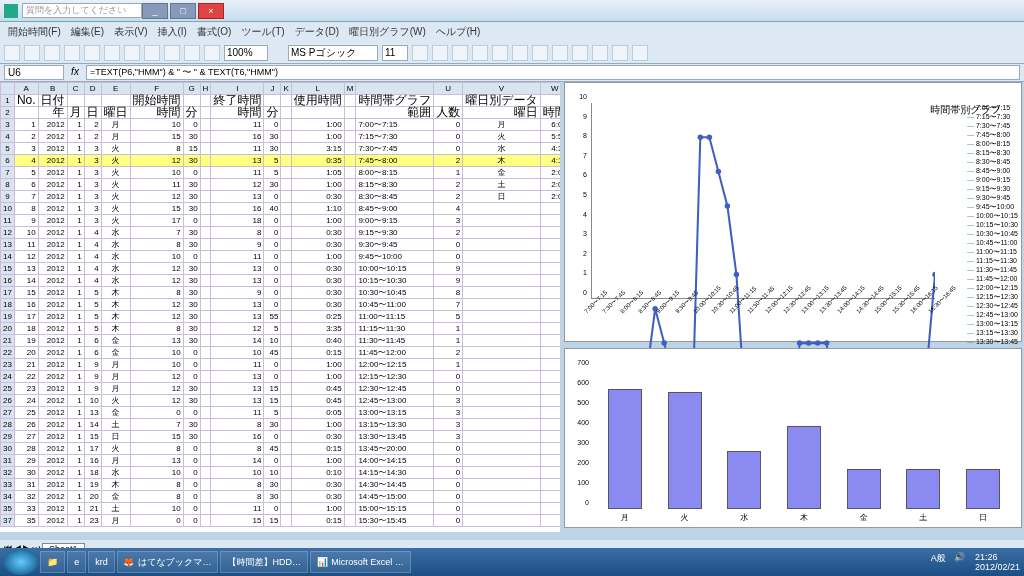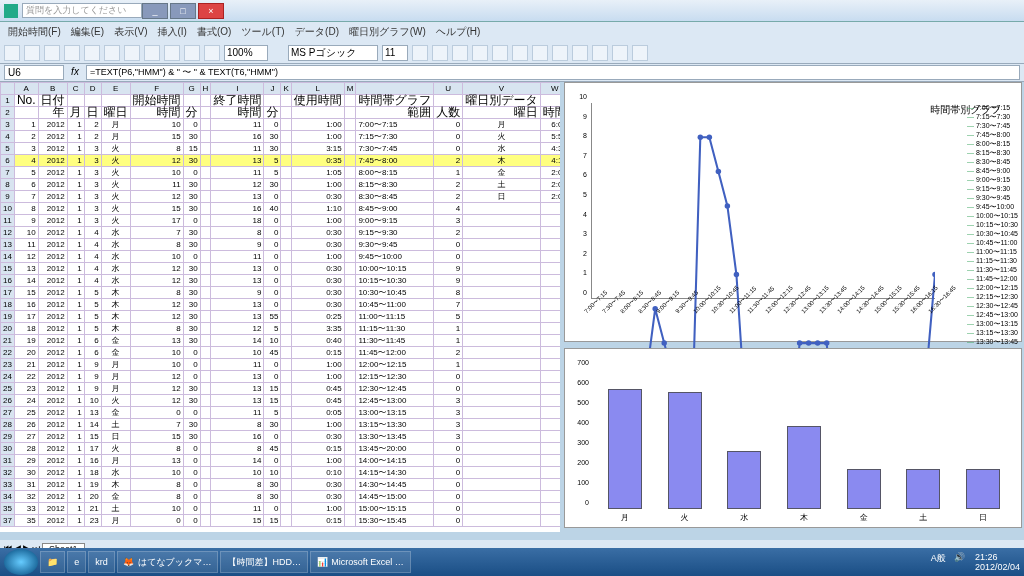--- a/index.html
+++ b/index.html
@@ -1026,15 +1026,15 @@
       <span>krd</span>
     </span>
   <span class="tbtn2">🦊<span>はてなブックマ…</span></span>
   <span class="tbtn2">
       <span>【時間差】HDD…</span>
     </span>
   <span class="tbtn2">📊<span>Microsoft Excel …</span></span>
   <div class="tray">
     <span>A般</span>
     <span>🔊</span>
-    <span><span>21:26</span><br><span>2012/02/04</span></span>
+    <span><span>21:26</span><br><span>2012/02/21</span></span>
   </div>
 </div>
 
 </body></html>

